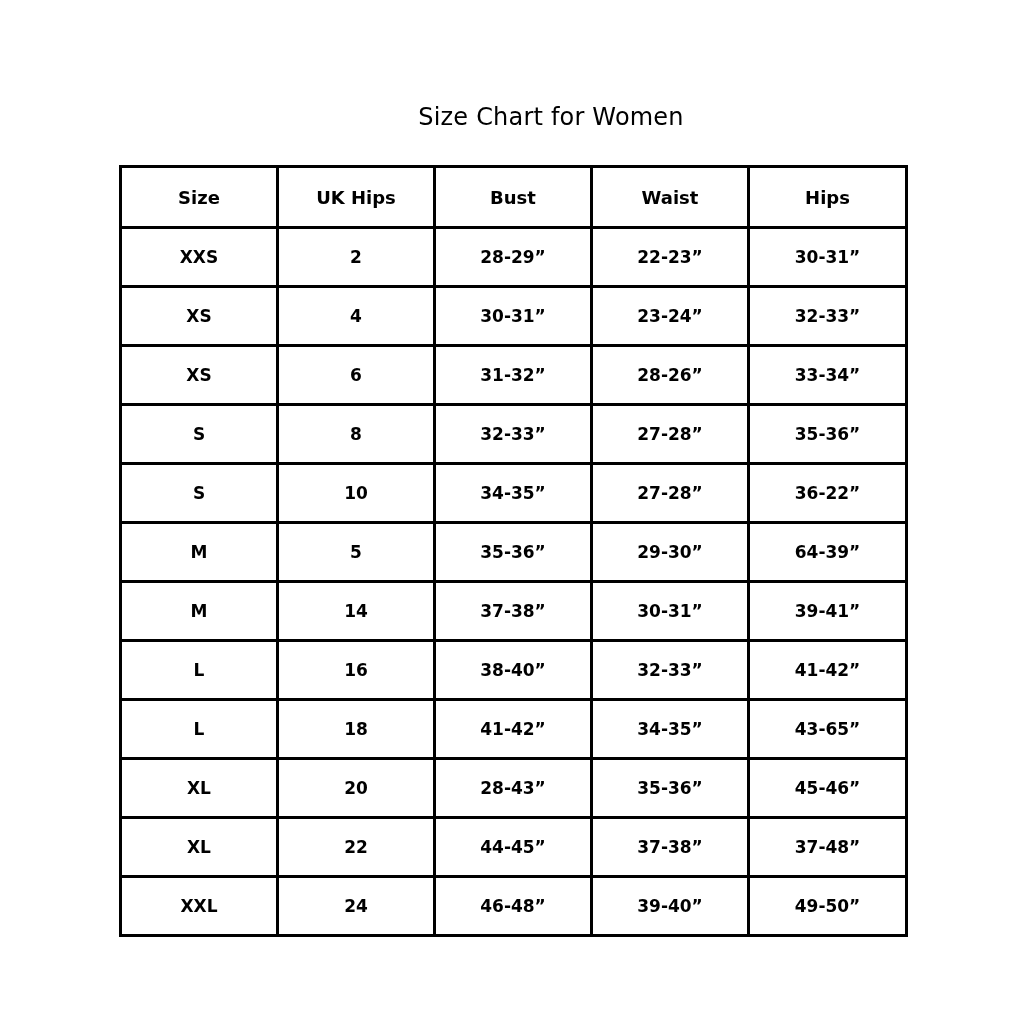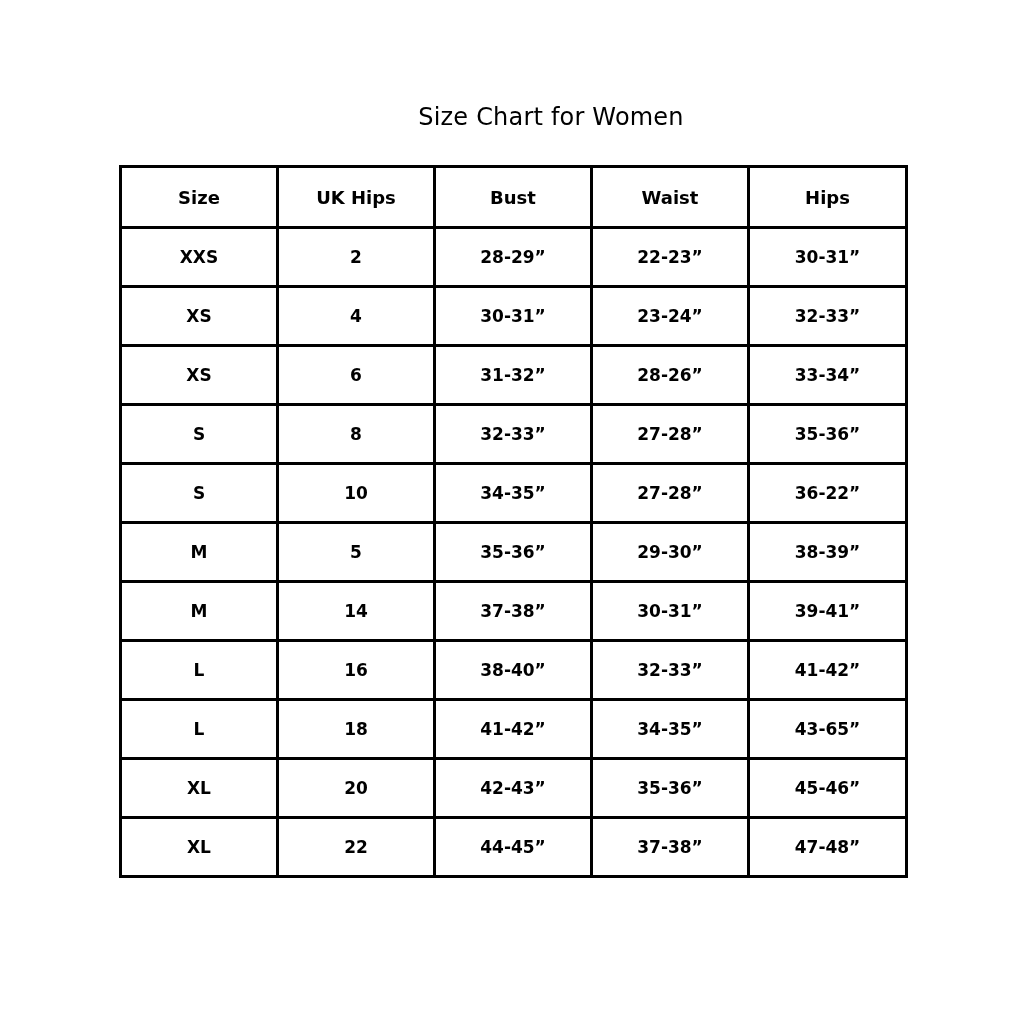--- a/index.html
+++ b/index.html
@@ -121,21 +121,21 @@
           <td>10</td>
           <td>34-35”</td>
           <td>27-28”</td>
           <td>36-22”</td>
         </tr>
         <tr>
           <td>M</td>
           <td>5</td>
           <td>35-36”</td>
           <td>29-30”</td>
-          <td>38-39”</td>
+          <td>64-39”</td>
         </tr>
         <tr>
           <td>M</td>
           <td>14</td>
           <td>37-38”</td>
           <td>30-31”</td>
           <td>39-41”</td>
         </tr>
         <tr>
           <td>L</td>
@@ -147,28 +147,35 @@
         <tr>
           <td>L</td>
           <td>18</td>
           <td>41-42”</td>
           <td>34-35”</td>
           <td>43-65”</td>
         </tr>
         <tr>
           <td>XL</td>
           <td>20</td>
-          <td>42-43”</td>
+          <td>28-43”</td>
           <td>35-36”</td>
           <td>45-46”</td>
         </tr>
         <tr>
           <td>XL</td>
           <td>22</td>
           <td>44-45”</td>
           <td>37-38”</td>
-          <td>47-48”</td>
+          <td>37-48”</td>
+        </tr>
+        <tr>
+          <td>XXL</td>
+          <td>24</td>
+          <td>46-48”</td>
+          <td>39-40”</td>
+          <td>49-50”</td>
         </tr>
       </tbody>
     </table>
   </div>
 
 </div>
 
 </body></html>

